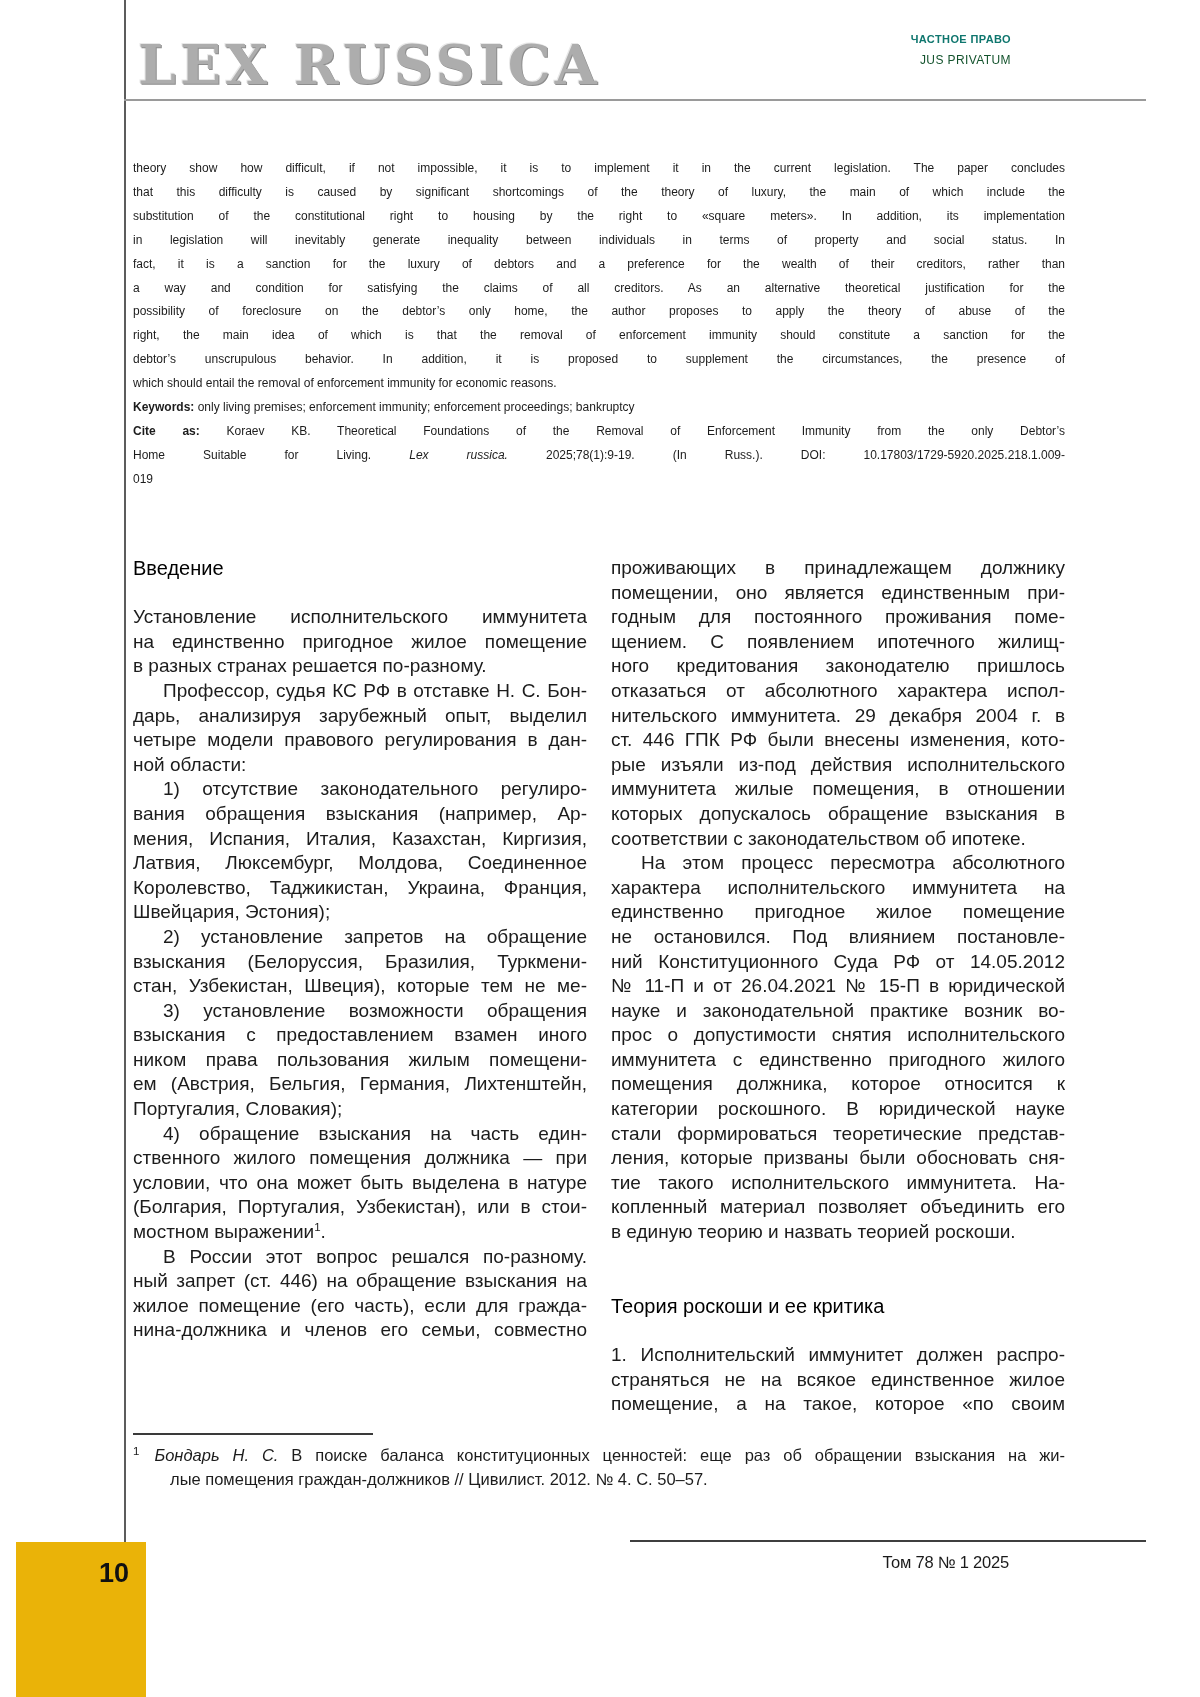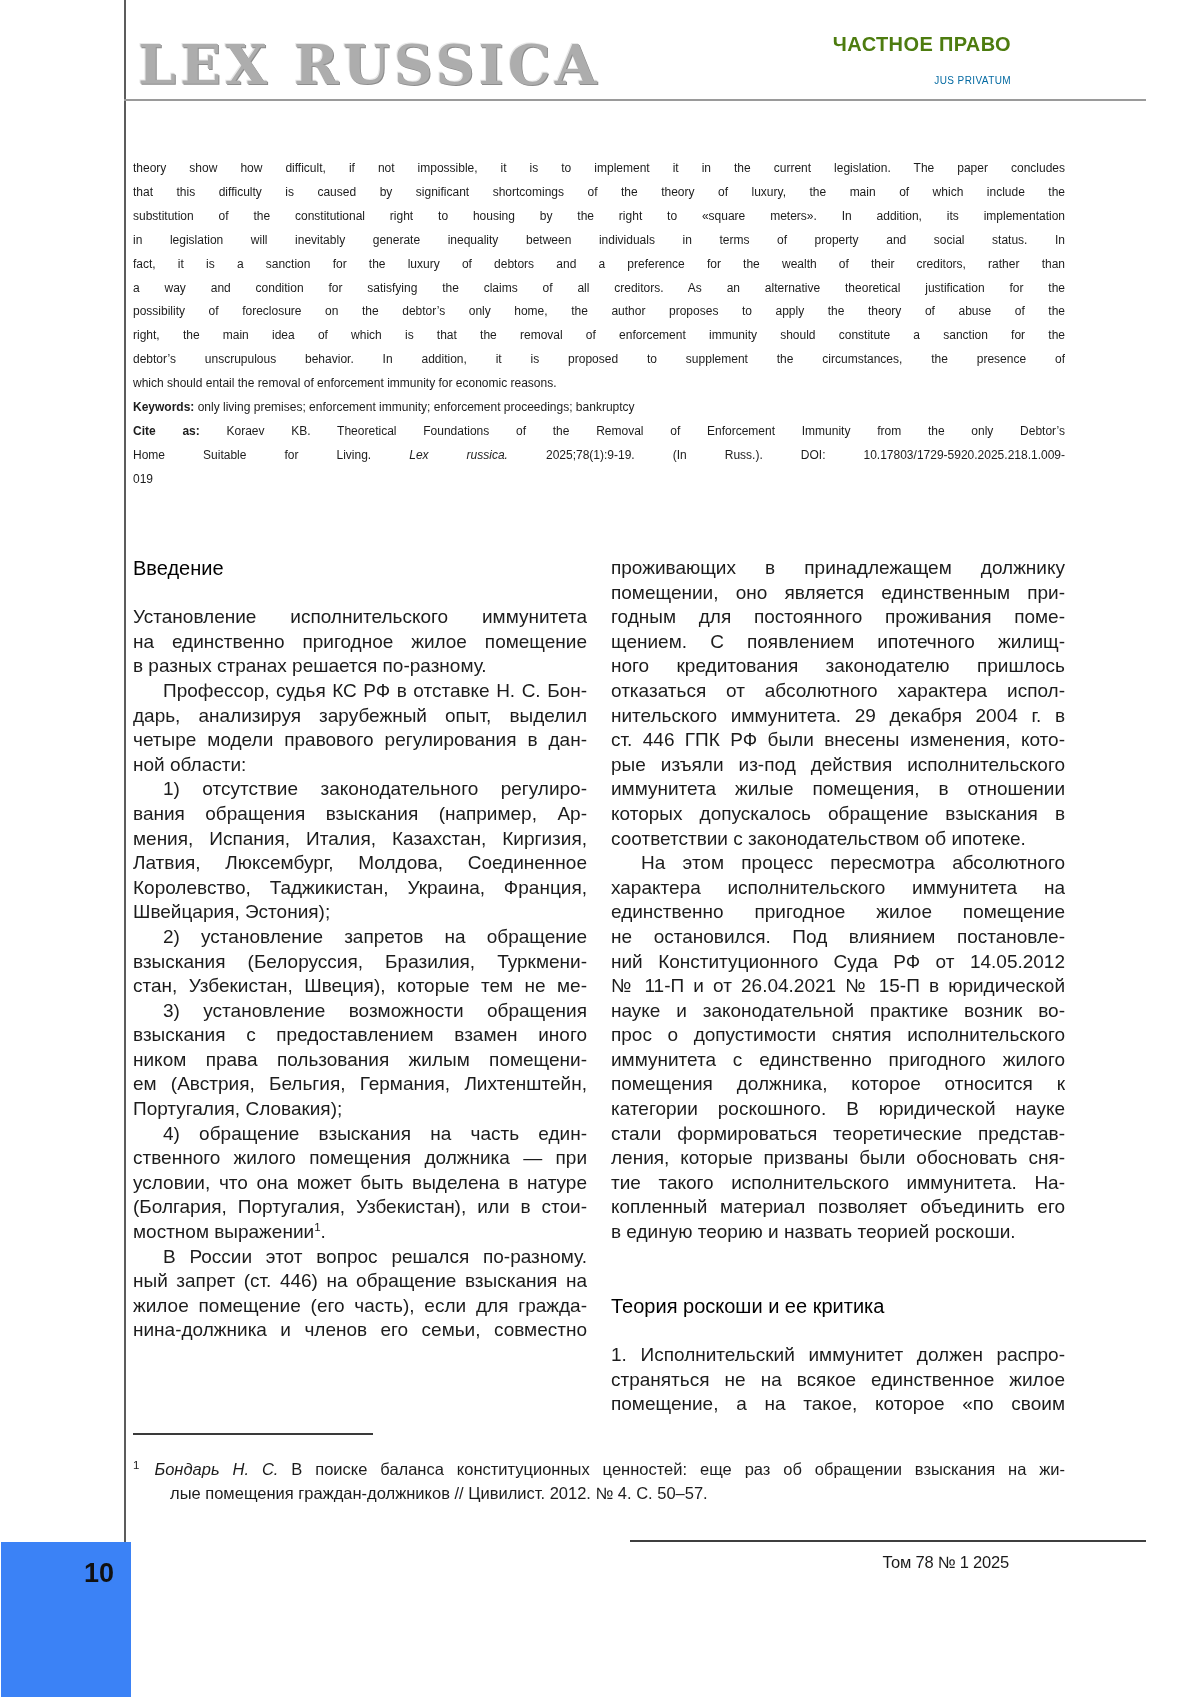--- a/index.html
+++ b/index.html
@@ -10,43 +10,43 @@
   .vrule { position:absolute; left:124px; top:0; width:2px; height:1542px; background:#5c5c5c; }
   .header-rule { position:absolute; left:124px; top:99px; width:1076px; height:2px; background:#9a9a9a; }
 
   .logo {
     position:absolute; left:138px; top:30px; height:72px;
     font-family:"DejaVu Serif", serif; font-weight:bold; font-size:54px; line-height:70px;
     color:#adadad; letter-spacing:4px;
     text-shadow:1px 1px 0 #8d8d8d, -1px -1px 0 #e8e8e8;
   }
   .rubric { position:absolute; right:135px; top:33px; text-align:right; line-height:1.15; }
-  .rubric-ru { font-size:20px; font-weight:bold; color:#4d7c0f; letter-spacing:.4px; }
-  .rubric-la { font-size:10px; color:#0369a1; letter-spacing:.4px; margin-top:19px; }
+  .rubric-ru { font-size:11px; font-weight:bold; color:#0f766e; letter-spacing:.4px; }
+  .rubric-la { font-size:12px; color:#14532d; letter-spacing:.4px; margin-top:8px; }
 
   .abstract { position:absolute; left:133px; top:157px; width:932px; font-size:12px; }
   .abstract .tl { line-height:23.9px; min-height:23.9px; }
 
   .cols { position:absolute; left:133px; top:556px; width:932px; display:flex; gap:24px; font-size:19px; }
   .col { width:454px; }
   .tl { line-height:24.6px; min-height:24.6px; overflow:hidden; }
   .tl.j { text-align:justify; text-align-last:justify; }
   .tl.ind { text-indent:30px; }
   .tl.hd { font-weight:normal; font-size:20px; color:#000; }
   .b { font-weight:bold; }
   .i { font-style:italic; }
   sup { font-size:11.5px; line-height:0; vertical-align:super; }
 
   .fn-rule { position:absolute; left:133px; top:1433px; width:240px; height:2px; background:#3a3a3a; }
-  .footnote { position:absolute; left:133px; top:1443px; width:932px; font-size:16.5px;margin-top:14px; }
+  .footnote { position:absolute; left:133px; top:1443px; width:932px; font-size:16.5px; }
   .footnote .tl { line-height:24px; min-height:24px; padding-left:37px; }
   .footnote .tl.hang { text-indent:-37px; }
   .footnote sup { margin-right:15px; }
 
-  .graypad { position:absolute; left:1px; top:1542px; width:130px; height:155px; background:#3b82f6; }
+  .graypad { position:absolute; left:16px; top:1542px; width:130px; height:155px; background:#eab308; }
   .pageno { text-align:right; padding:16px 17px 0 0; font-size:27px; font-weight:bold; color:#111; }
   .footer-rule { position:absolute; left:630px; top:1540px; width:570px; height:2px; background:#3f3f3f; }
   .volume { position:absolute; right:137px; top:1553px; font-size:16.5px; color:#1a1a1a; letter-spacing:-.2px; }
 </style>
 </head>
 <body>
 
 <div class="page">
 
   <div class="vrule"></div>

